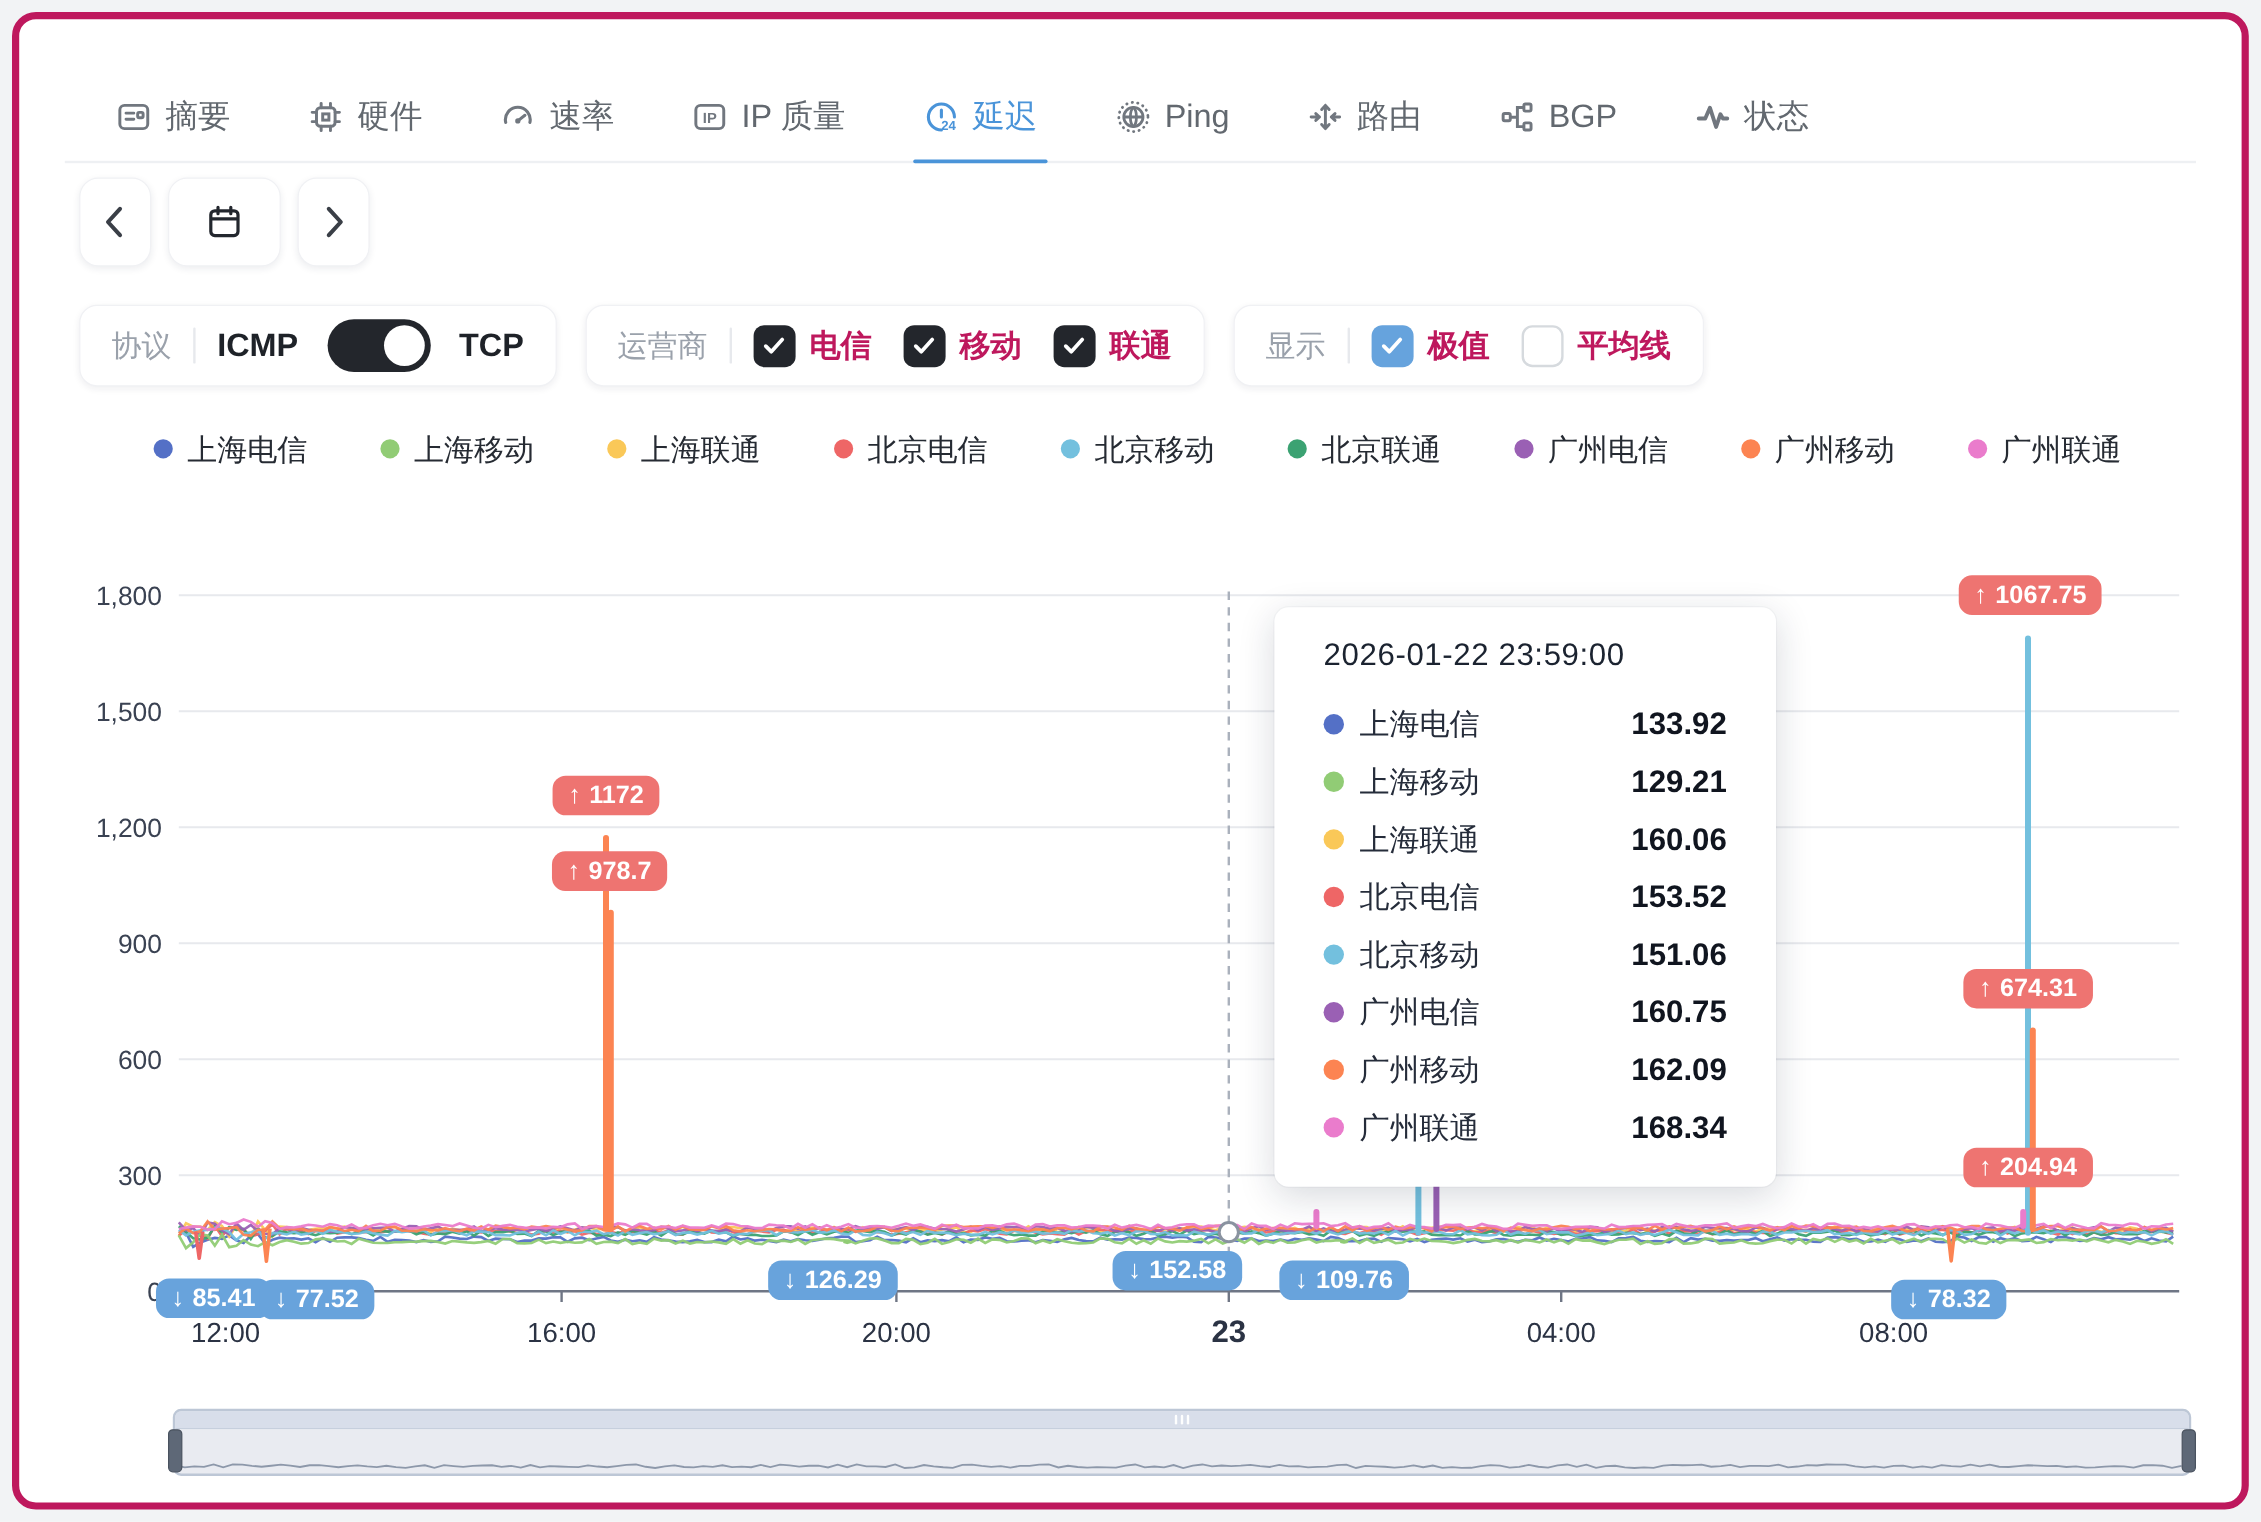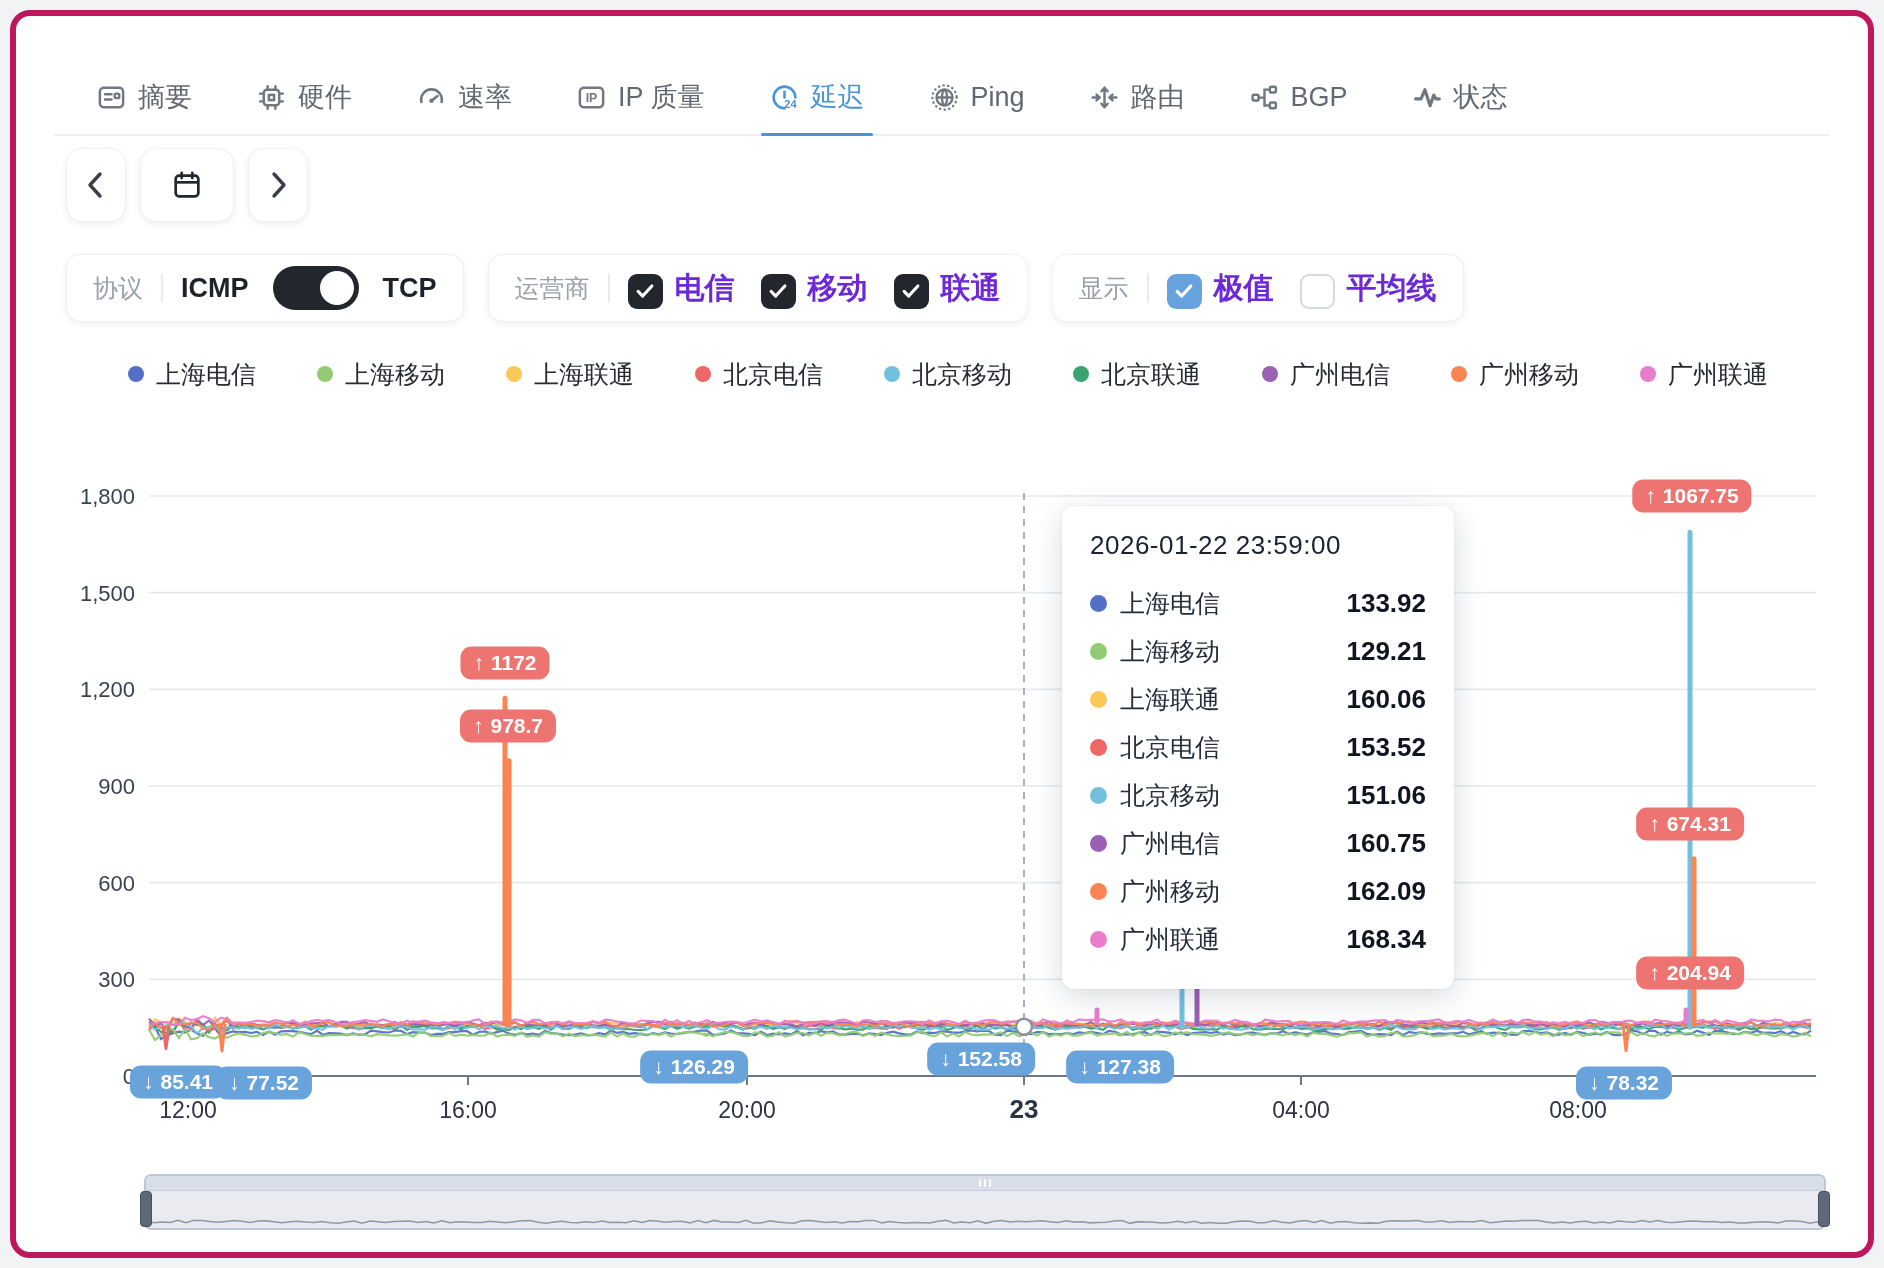--- a/index.html
+++ b/index.html
@@ -20,40 +20,40 @@
   .date-pill{height:72px;background:#fff;border-radius:16px;border:1px solid #f0f1f4;box-shadow:0 2px 6px rgba(25,35,60,.08);display:flex;align-items:center;gap:16px;padding:0 30px;font-size:29px;font-weight:600;color:#23272e;cursor:pointer;}
 
   
   .controls-row{position:absolute;left:50px;top:238px;display:flex;gap:24px;}
   .grp{display:inline-flex;align-items:center;height:66px;padding:0 26px;background:#fff;border-radius:15px;border:1px solid #f0f1f4;box-shadow:0 2px 6px rgba(25,35,60,.07);gap:18px;}
   .grp-label{font-size:25px;color:#9aa1ab;}
   .sep{width:2px;height:30px;background:#e7e9ed;border-radius:1px;}
   .proto-name{font-size:27px;font-weight:600;color:#1e2228;}
   .toggle{position:relative;width:86px;height:44px;border-radius:22px;background:#23262c;cursor:pointer;margin:0 6px;}
   .toggle .knob{position:absolute;top:5px;left:47px;width:34px;height:34px;border-radius:50%;background:#fff;}
-  .chk-item{display:flex;align-items:flex-end;gap:12px;cursor:pointer;font-size:30px;font-weight:600;color:#6d28d9;}
+  .chk-item{display:flex;align-items:flex-end;gap:12px;cursor:pointer;font-size:26px;font-weight:600;color:#be185d;}
   .chk{width:35px;height:35px;border-radius:9px;display:flex;align-items:center;justify-content:center;box-sizing:border-box;}
   .chk.on{background:#23262c;color:#fff;}
   .chk.on.blue{background:#66a3dd;}
   .chk.off{background:#fff;border:2px solid #d6dade;color:transparent;}
   .chk svg{display:block;}
 
   
   .legend-row{position:absolute;left:112px;right:100px;top:338px;height:40px;display:flex;align-items:center;justify-content:space-between;}
   .lg-item{display:flex;align-items:center;gap:12px;font-size:25px;font-weight:500;color:#262b33;cursor:pointer;}
   .lg-dot{width:16px;height:16px;border-radius:50%;}
 
   
   .chart-svg{position:absolute;left:0;top:0;width:1884px;height:1268px;pointer-events:none;}
   .badge{position:absolute;transform:translate(-50%,-50%);color:#fff;font-size:21px;font-weight:600;padding:4px 13px;border-radius:11px;white-space:nowrap;display:flex;align-items:center;gap:7px;line-height:1.2;}
   .badge.up{background:#ee7471;}
   .badge.down{background:#68a3dc;}
 
   
-  .tooltip{position:absolute;left:1046px;top:490px;width:336px;background:#fff;border-radius:12px;box-shadow:0 8px 30px rgba(20,30,55,.16),0 0 0 1px rgba(20,30,55,.03);padding:24px 28px 26px;z-index:5;}
+  .tooltip{position:absolute;left:1046px;top:490px;width:336px;background:#fff;border-radius:12px;box-shadow:0 8px 30px rgba(20,30,55,.16),0 0 0 1px rgba(20,30,55,.03);padding:24px 41px 26px;z-index:5;}
   .tt-title{font-size:26px;color:#1b2330;margin-bottom:18px;letter-spacing:.5px;}
   .tt-row{display:flex;align-items:center;gap:13px;height:48px;}
   .tt-dot{width:17px;height:17px;border-radius:50%;flex:none;}
   .tt-name{font-size:25px;color:#252c3a;}
   .tt-val{margin-left:auto;font-size:26px;font-weight:700;color:#10151f;}
 
   
   .zoombar{position:absolute;left:128px;top:1158px;width:1682px;height:56px;border:2px solid #bdc7d6;border-radius:7px;overflow:visible;background:#e9ebf1;box-sizing:border-box;}
   .zoom-move{position:absolute;left:0;right:0;top:0;height:14px;background:#d8deea;border-bottom:1px solid #c6cfdd;border-radius:5px 5px 0 0;display:flex;align-items:center;justify-content:center;cursor:grab;}
   .grip{display:flex;gap:3px;}
@@ -365,21 +365,21 @@
         <div class="badge down" style="left: 678px; top: 1051px;">
           <span>↓</span>
           <span>126.29</span>
         </div>
         <div class="badge down" style="left: 965px; top: 1043px;">
           <span>↓</span>
           <span>152.58</span>
         </div>
         <div class="badge down" style="left: 1104px; top: 1051px;">
           <span>↓</span>
-          <span>127.38</span>
+          <span>109.76</span>
         </div>
         <div class="badge down" style="left: 1608px; top: 1067px;">
           <span>↓</span>
           <span>78.32</span>
         </div>
       </div>
 
     <div class="tooltip">
       <div class="tt-title">2026-01-22 23:59:00</div>
       <div id="tt-rows">

